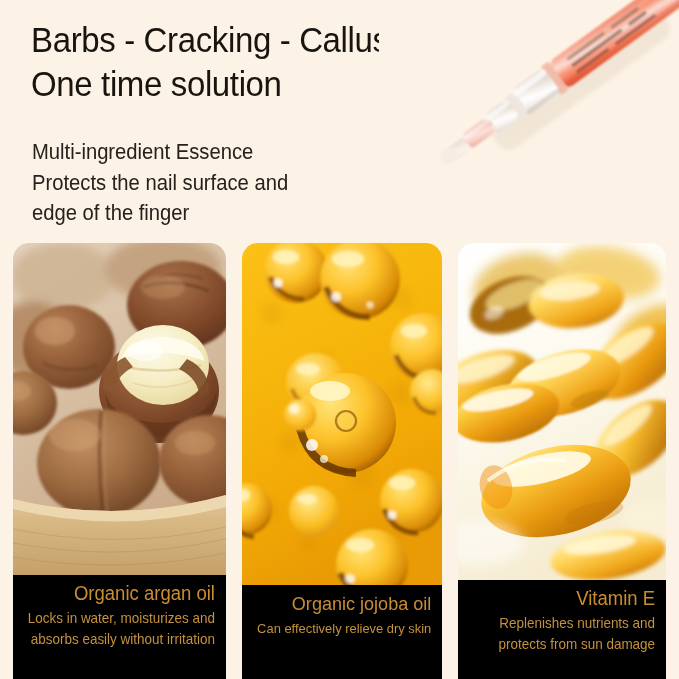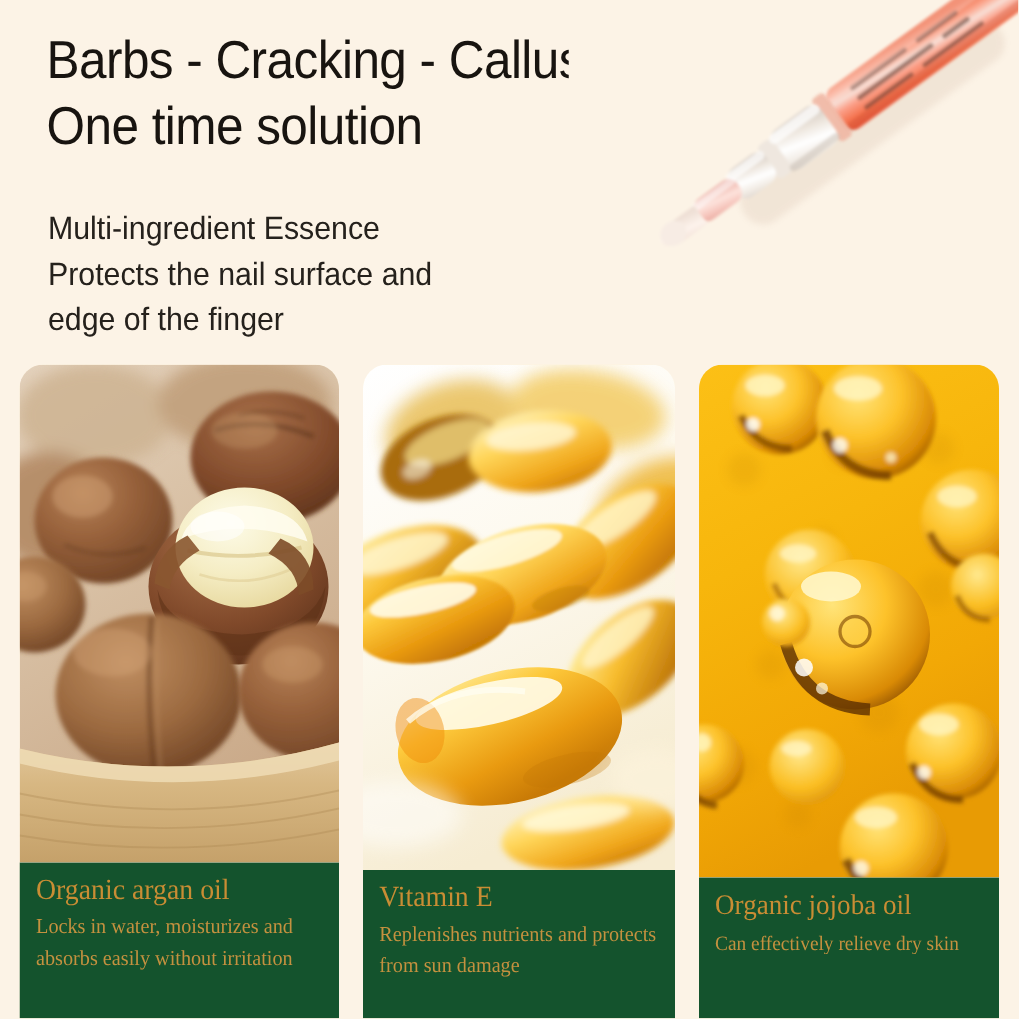--- a/index.html
+++ b/index.html
@@ -104,25 +104,24 @@
     overflow: hidden;
     border-radius: 14px 14px 0 0;
     flex: none;
   }
   .card-1 .card-photo { height: 332px; }
   .card-2 .card-photo { height: 337px; }
   .card-3 .card-photo { height: 342px; }
 
   .card-caption {
     flex: 1 1 auto;
-    background: #14532d;
+    background: #000000;
     padding: 6px 6px 0 6px;
-    text-align: left;
+    text-align: right;
     box-sizing: border-box;
-    font-family: Liberation Serif, serif;
   }
   .card-title {
     color: #c98d34;
     font-size: 19.5px;
     line-height: 25px;
     font-weight: 400;
     transform: scaleX(0.95);
     white-space: nowrap;
   }
   .card-desc {
@@ -347,127 +346,20 @@
             </g>
           </g>
         </svg>
       </div>
       <div class="card-caption">
         <div class="card-title">Organic argan oil</div>
         <div class="card-desc">Locks in water, moisturizes and absorbs easily without irritation</div>
       </div>
     </div>
 
-    <div class="card card-2">
-      <div class="card-photo">
-        <svg width="208" height="337" viewBox="0 0 208 337" preserveAspectRatio="xMidYMid slice">
-          <defs>
-            <linearGradient id="c2bg" x1="0" y1="0" x2="0.3" y2="1">
-              <stop offset="0" stop-color="#ffffff"></stop>
-              <stop offset="0.5" stop-color="#fdf9ee"></stop>
-              <stop offset="1" stop-color="#f6ecd2"></stop>
-            </linearGradient>
-            <linearGradient id="gel1" x1="0" y1="0" x2="0.5" y2="1">
-              <stop offset="0" stop-color="#fff3b0"></stop>
-              <stop offset="0.35" stop-color="#fdc93c"></stop>
-              <stop offset="0.72" stop-color="#e99a10"></stop>
-              <stop offset="1" stop-color="#c87a06"></stop>
-            </linearGradient>
-            <linearGradient id="gel2" x1="0.1" y1="0" x2="0.6" y2="1">
-              <stop offset="0" stop-color="#fff7cc"></stop>
-              <stop offset="0.4" stop-color="#ffd65a"></stop>
-              <stop offset="0.8" stop-color="#f0a61b"></stop>
-              <stop offset="1" stop-color="#d4860a"></stop>
-            </linearGradient>
-            <linearGradient id="gel3" x1="0" y1="0.2" x2="0.7" y2="1">
-              <stop offset="0" stop-color="#ffefa0"></stop>
-              <stop offset="0.45" stop-color="#f8bd2e"></stop>
-              <stop offset="1" stop-color="#b86f05"></stop>
-            </linearGradient>
-            <filter id="b2" x="-25%" y="-25%" width="150%" height="150%">
-              <feGaussianBlur stdDeviation="2.2"></feGaussianBlur>
-            </filter>
-            <filter id="b2s" x="-35%" y="-35%" width="170%" height="170%">
-              <feGaussianBlur stdDeviation="6"></feGaussianBlur>
-            </filter>
-            <filter id="b2xs" x="-15%" y="-15%" width="130%" height="130%">
-              <feGaussianBlur stdDeviation="0.9"></feGaussianBlur>
-            </filter>
-          </defs>
-
-          <rect width="208" height="337" fill="url(#c2bg)"></rect>
-
-          <g filter="url(#b2s)" opacity="0.9">
-            <ellipse cx="60" cy="42" rx="46" ry="30" transform="rotate(-18 60 42)" fill="#e9c15f"></ellipse>
-            <ellipse cx="150" cy="30" rx="52" ry="26" transform="rotate(8 150 30)" fill="#f3cd6a"></ellipse>
-            <ellipse cx="196" cy="96" rx="44" ry="30" transform="rotate(-30 196 96)" fill="#eeb93f"></ellipse>
-          </g>
-
-          <g filter="url(#b2)">
-            <ellipse cx="52" cy="62" rx="42" ry="26" transform="rotate(-22 52 62)" fill="#a96c08"></ellipse>
-            <ellipse cx="56" cy="52" rx="30" ry="12" transform="rotate(-22 56 52)" fill="#f2d98a" opacity="0.75"></ellipse>
-            <ellipse cx="36" cy="70" rx="10" ry="6" transform="rotate(-22 36 70)" fill="#ffffff" opacity="0.55"></ellipse>
-          </g>
-
-          <g filter="url(#b2)">
-            <ellipse cx="118" cy="58" rx="48" ry="27" transform="rotate(-6 118 58)" fill="url(#gel2)"></ellipse>
-            <ellipse cx="112" cy="48" rx="30" ry="9" transform="rotate(-6 112 48)" fill="#fff8d8" opacity="0.8"></ellipse>
-          </g>
-
-          <g filter="url(#b2)">
-            <ellipse cx="176" cy="118" rx="52" ry="30" transform="rotate(-34 176 118)" fill="url(#gel1)"></ellipse>
-            <ellipse cx="168" cy="104" rx="32" ry="10" transform="rotate(-34 168 104)" fill="#fff6cf" opacity="0.8"></ellipse>
-          </g>
-
-          <g filter="url(#b2)">
-            <ellipse cx="28" cy="140" rx="54" ry="30" transform="rotate(-18 28 140)" fill="url(#gel3)"></ellipse>
-            <ellipse cx="24" cy="126" rx="34" ry="10" transform="rotate(-18 24 126)" fill="#fff7d4" opacity="0.8"></ellipse>
-          </g>
-
-          <g filter="url(#b2xs)">
-            <ellipse cx="106" cy="140" rx="58" ry="31" transform="rotate(-16 106 140)" fill="url(#gel2)"></ellipse>
-            <ellipse cx="96" cy="124" rx="38" ry="10" transform="rotate(-16 96 124)" fill="#fffae3" opacity="0.85"></ellipse>
-            <ellipse cx="132" cy="156" rx="20" ry="7" transform="rotate(-16 132 156)" fill="#b87705" opacity="0.35"></ellipse>
-          </g>
-
-          <g filter="url(#b2xs)">
-            <ellipse cx="48" cy="170" rx="54" ry="28" transform="rotate(-12 48 170)" fill="url(#gel1)"></ellipse>
-            <ellipse cx="40" cy="157" rx="36" ry="9" transform="rotate(-12 40 157)" fill="#fffbe8" opacity="0.9"></ellipse>
-          </g>
-
-          <g filter="url(#b2)">
-            <ellipse cx="178" cy="196" rx="50" ry="29" transform="rotate(-40 178 196)" fill="url(#gel3)"></ellipse>
-            <ellipse cx="170" cy="182" rx="30" ry="9" transform="rotate(-40 170 182)" fill="#fff5cb" opacity="0.8"></ellipse>
-          </g>
-
-          <g>
-            <ellipse cx="98" cy="248" rx="76" ry="44" transform="rotate(-13 98 248)" fill="url(#gel1)"></ellipse>
-            <ellipse cx="84" cy="226" rx="50" ry="14" transform="rotate(-13 84 226)" fill="#fffbe6" opacity="0.92"></ellipse>
-            <ellipse cx="38" cy="244" rx="16" ry="22" transform="rotate(-13 38 244)" fill="#f08a06" opacity="0.45"></ellipse>
-            <ellipse cx="136" cy="270" rx="30" ry="10" transform="rotate(-13 136 270)" fill="#c57806" opacity="0.3"></ellipse>
-            <path d="M30 238 q30 -26 78 -20" stroke="#fffdf2" stroke-width="4" fill="none" opacity="0.75"></path>
-          </g>
-
-          <g filter="url(#b2)">
-            <ellipse cx="150" cy="312" rx="58" ry="24" transform="rotate(-8 150 312)" fill="url(#gel2)"></ellipse>
-            <ellipse cx="142" cy="302" rx="36" ry="8" transform="rotate(-8 142 302)" fill="#fff9db" opacity="0.85"></ellipse>
-          </g>
-
-          <g filter="url(#b2s)" opacity="0.5">
-            <ellipse cx="22" cy="300" rx="44" ry="22" fill="#ffffff"></ellipse>
-            <ellipse cx="196" cy="276" rx="32" ry="20" fill="#fff6e0"></ellipse>
-          </g>
-        </svg>
-      </div>
-      <div class="card-caption">
-        <div class="card-title">Vitamin E</div>
-        <div class="card-desc">Replenishes nutrients and protects from sun damage</div>
-      </div>
-    </div>
-
     <div class="card card-3">
       <div class="card-photo">
         <svg width="200" height="342" viewBox="0 0 200 342" preserveAspectRatio="xMidYMid slice">
           <defs>
             <linearGradient id="c3bg" x1="0" y1="0" x2="0.3" y2="1">
               <stop offset="0" stop-color="#fcc016"></stop>
               <stop offset="0.4" stop-color="#f7b60c"></stop>
               <stop offset="0.75" stop-color="#f2a806"></stop>
               <stop offset="1" stop-color="#e89b04"></stop>
             </linearGradient>
@@ -577,14 +469,121 @@
             <circle cx="108" cy="336" r="5" fill="#ffffff" opacity="0.75"></circle>
           </g>
         </svg>
       </div>
       <div class="card-caption">
         <div class="card-title">Organic jojoba oil</div>
         <div class="card-desc">Can effectively relieve dry skin</div>
       </div>
     </div>
 
+    <div class="card card-2">
+      <div class="card-photo">
+        <svg width="208" height="337" viewBox="0 0 208 337" preserveAspectRatio="xMidYMid slice">
+          <defs>
+            <linearGradient id="c2bg" x1="0" y1="0" x2="0.3" y2="1">
+              <stop offset="0" stop-color="#ffffff"></stop>
+              <stop offset="0.5" stop-color="#fdf9ee"></stop>
+              <stop offset="1" stop-color="#f6ecd2"></stop>
+            </linearGradient>
+            <linearGradient id="gel1" x1="0" y1="0" x2="0.5" y2="1">
+              <stop offset="0" stop-color="#fff3b0"></stop>
+              <stop offset="0.35" stop-color="#fdc93c"></stop>
+              <stop offset="0.72" stop-color="#e99a10"></stop>
+              <stop offset="1" stop-color="#c87a06"></stop>
+            </linearGradient>
+            <linearGradient id="gel2" x1="0.1" y1="0" x2="0.6" y2="1">
+              <stop offset="0" stop-color="#fff7cc"></stop>
+              <stop offset="0.4" stop-color="#ffd65a"></stop>
+              <stop offset="0.8" stop-color="#f0a61b"></stop>
+              <stop offset="1" stop-color="#d4860a"></stop>
+            </linearGradient>
+            <linearGradient id="gel3" x1="0" y1="0.2" x2="0.7" y2="1">
+              <stop offset="0" stop-color="#ffefa0"></stop>
+              <stop offset="0.45" stop-color="#f8bd2e"></stop>
+              <stop offset="1" stop-color="#b86f05"></stop>
+            </linearGradient>
+            <filter id="b2" x="-25%" y="-25%" width="150%" height="150%">
+              <feGaussianBlur stdDeviation="2.2"></feGaussianBlur>
+            </filter>
+            <filter id="b2s" x="-35%" y="-35%" width="170%" height="170%">
+              <feGaussianBlur stdDeviation="6"></feGaussianBlur>
+            </filter>
+            <filter id="b2xs" x="-15%" y="-15%" width="130%" height="130%">
+              <feGaussianBlur stdDeviation="0.9"></feGaussianBlur>
+            </filter>
+          </defs>
+
+          <rect width="208" height="337" fill="url(#c2bg)"></rect>
+
+          <g filter="url(#b2s)" opacity="0.9">
+            <ellipse cx="60" cy="42" rx="46" ry="30" transform="rotate(-18 60 42)" fill="#e9c15f"></ellipse>
+            <ellipse cx="150" cy="30" rx="52" ry="26" transform="rotate(8 150 30)" fill="#f3cd6a"></ellipse>
+            <ellipse cx="196" cy="96" rx="44" ry="30" transform="rotate(-30 196 96)" fill="#eeb93f"></ellipse>
+          </g>
+
+          <g filter="url(#b2)">
+            <ellipse cx="52" cy="62" rx="42" ry="26" transform="rotate(-22 52 62)" fill="#a96c08"></ellipse>
+            <ellipse cx="56" cy="52" rx="30" ry="12" transform="rotate(-22 56 52)" fill="#f2d98a" opacity="0.75"></ellipse>
+            <ellipse cx="36" cy="70" rx="10" ry="6" transform="rotate(-22 36 70)" fill="#ffffff" opacity="0.55"></ellipse>
+          </g>
+
+          <g filter="url(#b2)">
+            <ellipse cx="118" cy="58" rx="48" ry="27" transform="rotate(-6 118 58)" fill="url(#gel2)"></ellipse>
+            <ellipse cx="112" cy="48" rx="30" ry="9" transform="rotate(-6 112 48)" fill="#fff8d8" opacity="0.8"></ellipse>
+          </g>
+
+          <g filter="url(#b2)">
+            <ellipse cx="176" cy="118" rx="52" ry="30" transform="rotate(-34 176 118)" fill="url(#gel1)"></ellipse>
+            <ellipse cx="168" cy="104" rx="32" ry="10" transform="rotate(-34 168 104)" fill="#fff6cf" opacity="0.8"></ellipse>
+          </g>
+
+          <g filter="url(#b2)">
+            <ellipse cx="28" cy="140" rx="54" ry="30" transform="rotate(-18 28 140)" fill="url(#gel3)"></ellipse>
+            <ellipse cx="24" cy="126" rx="34" ry="10" transform="rotate(-18 24 126)" fill="#fff7d4" opacity="0.8"></ellipse>
+          </g>
+
+          <g filter="url(#b2xs)">
+            <ellipse cx="106" cy="140" rx="58" ry="31" transform="rotate(-16 106 140)" fill="url(#gel2)"></ellipse>
+            <ellipse cx="96" cy="124" rx="38" ry="10" transform="rotate(-16 96 124)" fill="#fffae3" opacity="0.85"></ellipse>
+            <ellipse cx="132" cy="156" rx="20" ry="7" transform="rotate(-16 132 156)" fill="#b87705" opacity="0.35"></ellipse>
+          </g>
+
+          <g filter="url(#b2xs)">
+            <ellipse cx="48" cy="170" rx="54" ry="28" transform="rotate(-12 48 170)" fill="url(#gel1)"></ellipse>
+            <ellipse cx="40" cy="157" rx="36" ry="9" transform="rotate(-12 40 157)" fill="#fffbe8" opacity="0.9"></ellipse>
+          </g>
+
+          <g filter="url(#b2)">
+            <ellipse cx="178" cy="196" rx="50" ry="29" transform="rotate(-40 178 196)" fill="url(#gel3)"></ellipse>
+            <ellipse cx="170" cy="182" rx="30" ry="9" transform="rotate(-40 170 182)" fill="#fff5cb" opacity="0.8"></ellipse>
+          </g>
+
+          <g>
+            <ellipse cx="98" cy="248" rx="76" ry="44" transform="rotate(-13 98 248)" fill="url(#gel1)"></ellipse>
+            <ellipse cx="84" cy="226" rx="50" ry="14" transform="rotate(-13 84 226)" fill="#fffbe6" opacity="0.92"></ellipse>
+            <ellipse cx="38" cy="244" rx="16" ry="22" transform="rotate(-13 38 244)" fill="#f08a06" opacity="0.45"></ellipse>
+            <ellipse cx="136" cy="270" rx="30" ry="10" transform="rotate(-13 136 270)" fill="#c57806" opacity="0.3"></ellipse>
+            <path d="M30 238 q30 -26 78 -20" stroke="#fffdf2" stroke-width="4" fill="none" opacity="0.75"></path>
+          </g>
+
+          <g filter="url(#b2)">
+            <ellipse cx="150" cy="312" rx="58" ry="24" transform="rotate(-8 150 312)" fill="url(#gel2)"></ellipse>
+            <ellipse cx="142" cy="302" rx="36" ry="8" transform="rotate(-8 142 302)" fill="#fff9db" opacity="0.85"></ellipse>
+          </g>
+
+          <g filter="url(#b2s)" opacity="0.5">
+            <ellipse cx="22" cy="300" rx="44" ry="22" fill="#ffffff"></ellipse>
+            <ellipse cx="196" cy="276" rx="32" ry="20" fill="#fff6e0"></ellipse>
+          </g>
+        </svg>
+      </div>
+      <div class="card-caption">
+        <div class="card-title">Vitamin E</div>
+        <div class="card-desc">Replenishes nutrients and protects from sun damage</div>
+      </div>
+    </div>
+
   </div>
 </div>
 
 </body></html>

